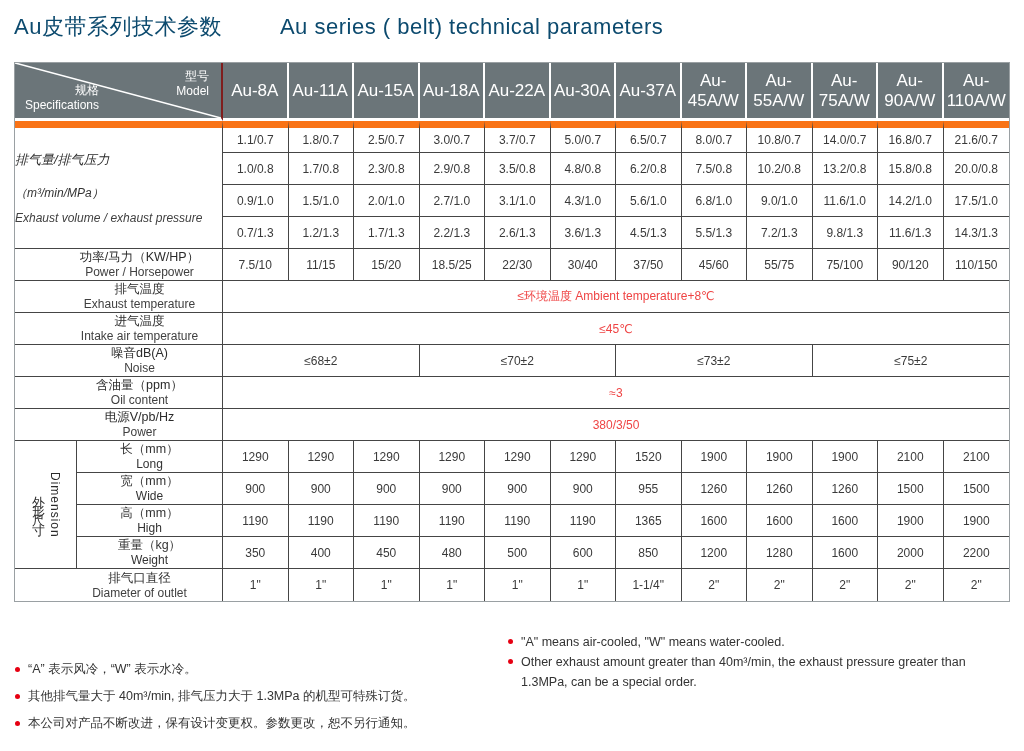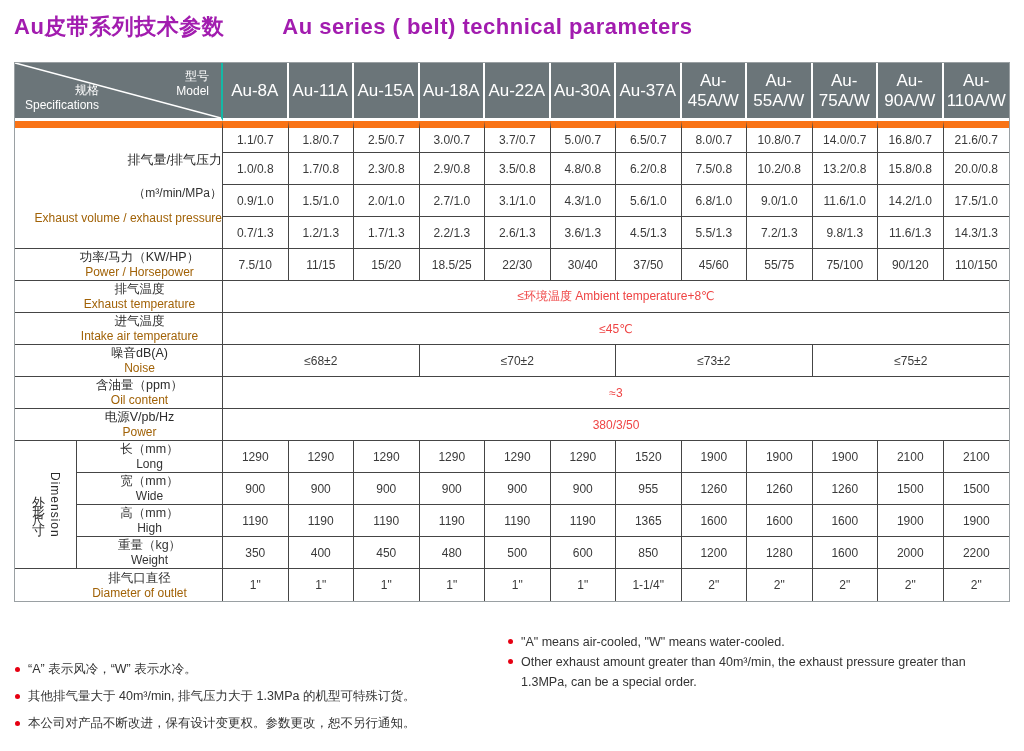--- a/index.html
+++ b/index.html
@@ -3,49 +3,49 @@
 <meta charset="utf-8">
 <style>
   html,body { margin:0; padding:0; background:#ffffff; }
   .page {
     position:relative; width:1024px; height:751px; background:#fff;
     font-family:"Liberation Sans","DejaVu Sans",sans-serif; color:#333;
     overflow:hidden;
   }
   
   .titlebar { position:absolute; left:14px; top:12px; display:flex; align-items:baseline; }
-  .title-cn, .title-en { font-size:22px; font-weight:bold; color:#a21caf; letter-spacing:0.5px; }
+  .title-cn, .title-en { font-size:22px; font-weight:normal; color:#0c4a6e; letter-spacing:0.5px; }
   .title-en { margin-left:58px; }
 
   
   .table-wrap { position:absolute; left:14px; top:62px; width:996px; border:1px solid #9aa0a3; box-sizing:border-box; }
   table { border-collapse:separate; border-spacing:0; width:100%; table-layout:fixed; }
   th, td { padding:0; margin:0; font-weight:normal; box-sizing:border-box; }
 
   
   .hdr th { background:#6b7579; color:#fff; height:58px; vertical-align:middle; }
   th.model { font-size:17px; text-align:center; border-right:2px solid #fff; border-bottom:3px solid #fff; overflow:hidden; }
-  th.corner { position:relative; border-right:2px solid #14b8a6; border-bottom:3px solid #fff; }
+  th.corner { position:relative; border-right:2px solid #7f1d1d; border-bottom:3px solid #fff; }
   .corner svg { position:absolute; left:0; top:0; width:100%; height:100%; display:block; }
   .c-top  { position:absolute; top:6px; right:12px; text-align:right; font-size:12px; line-height:15px; }
   .c-bottom { position:absolute; left:10px; bottom:5px; text-align:right; font-size:12px; line-height:15px; }
   .c-top span, .c-bottom span { display:block; }
 
   
   tbody th, tbody td { border-right:1px solid #454545; border-bottom:1px solid #454545; background:#fff; }
   tr > :last-child { border-right:none; }
   tr.bt > th, tr.bt > td { border-top:7px solid #f97316; }
   tr.lastrow > th, tr.lastrow > td { border-bottom:none; }
   td.c { text-align:center; font-size:12px; color:#3a3a3a; height:32px; vertical-align:middle; }
 
   
   th.lab { text-align:center; padding-left:42px; vertical-align:middle; }
   th.lab .cn { display:block; font-size:12.5px; line-height:16px; color:#2b2b2b; }
-  th.lab .en { display:block; font-size:12px;  line-height:15px; color:#a16207; }
-  th.lab-ex { text-align:right; padding-left:0; }
+  th.lab .en { display:block; font-size:12px;  line-height:15px; color:#404040; }
+  th.lab-ex { text-align:left; padding-left:0;font-style:italic; }
   th.lab-ex .cn   { display:block; font-size:13px; line-height:18px; }
   th.lab-ex .unit { display:block; font-size:12px; line-height:16px; margin-bottom:10px;margin-top:16px; }
   th.lab-ex .en   { display:block; font-size:12px; line-height:15px; }
   th.sublab { text-align:center; vertical-align:middle; }
   th.sublab .cn { display:block; font-size:12.5px; line-height:16px; }
   th.sublab .en { display:block; font-size:12px; line-height:15px; }
   th.dim-group { vertical-align:middle; text-align:center; }
   .dim-inner { display:flex; justify-content:center; align-items:center; }
   .dim-cn { writing-mode:vertical-rl; text-orientation:upright; font-size:13px; letter-spacing:9px; color:#2b2b2b; }
   .dim-en { writing-mode:vertical-rl; font-size:12px; color:#2b2b2b; margin-left:1px; letter-spacing:1px; }

